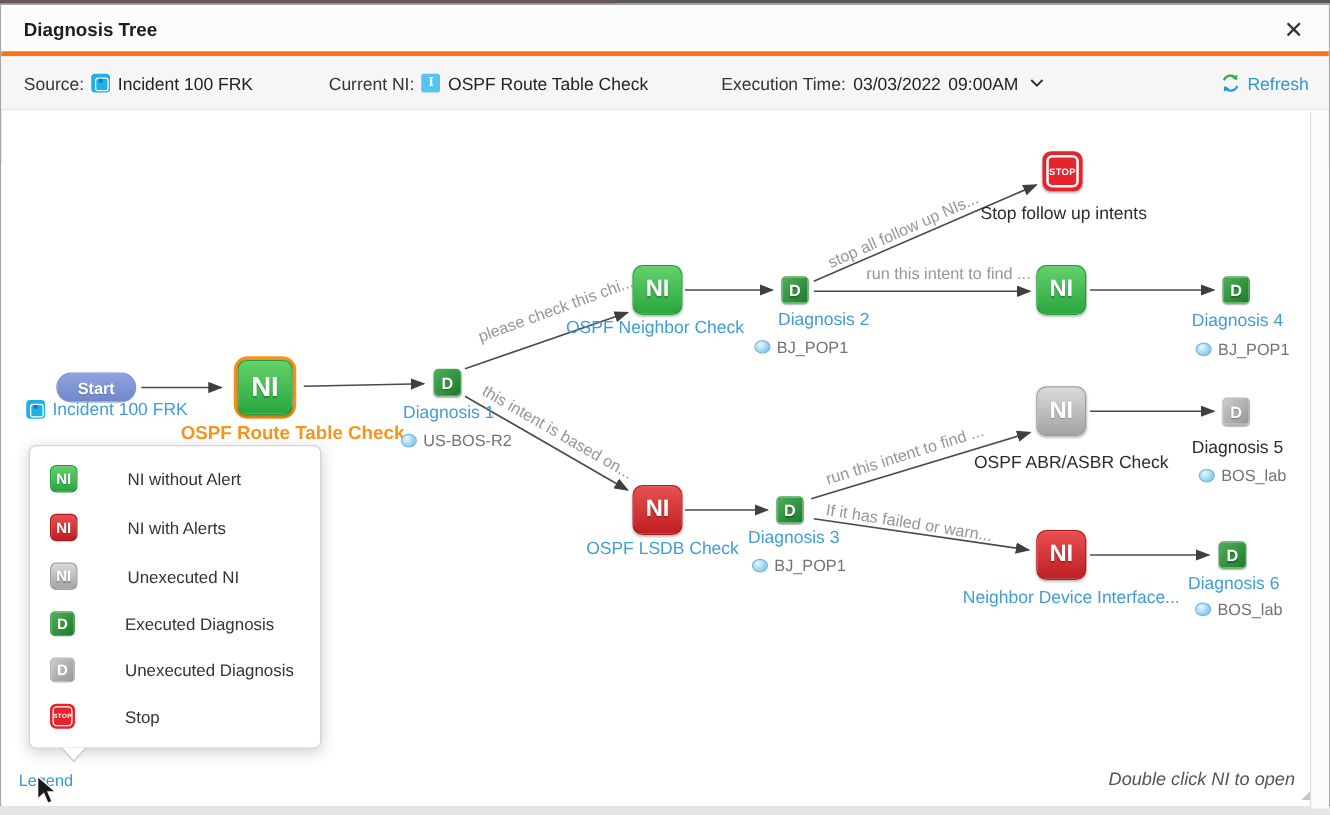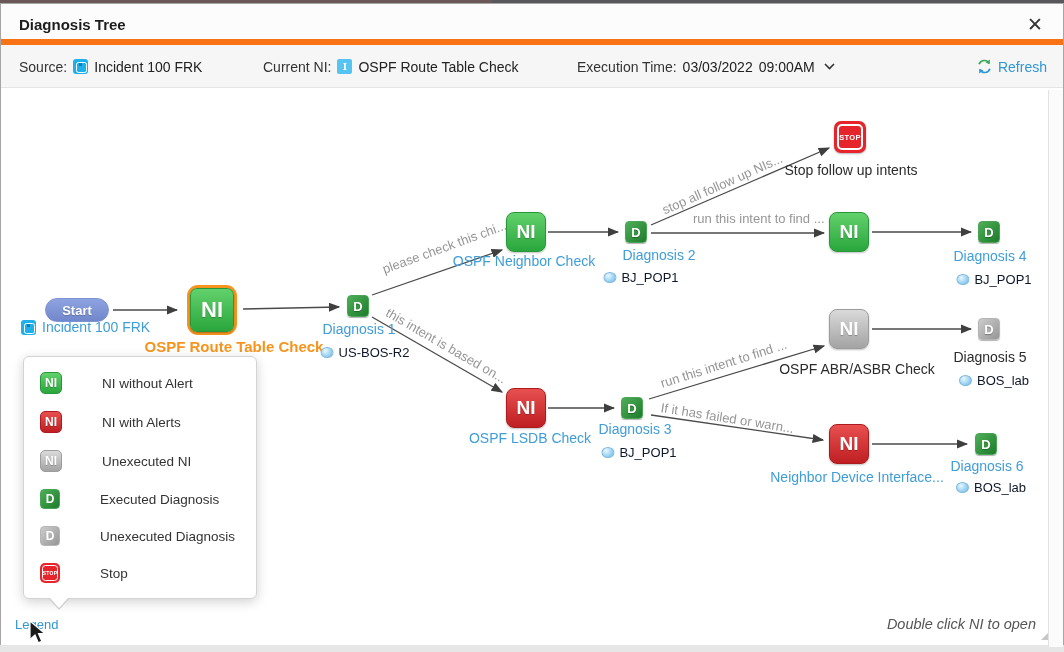--- a/index.html
+++ b/index.html
@@ -10,21 +10,21 @@
   
   .top-strip { position:absolute; left:0; top:0; width:1064px; height:3px; background:#58585a; }
   .top-strip .left-seg { position:absolute; left:0; top:0; width:492px; height:3px; background:#6b5757; }
   .bottom-strip { position:absolute; left:0; top:645px; width:1064px; height:7px; background:#e6e6e6; }
 
   .dialog { position:absolute; left:0; top:3px; width:1064px; height:642px;
             background:#fff; border:1px solid #a6a6a6; }
 
   
   .titlebar { position:absolute; left:0; top:0; width:100%; height:41px; background:#fcfcfc;
-              border-bottom:6px solid #f97316; }
+              border-bottom:4px solid #f97316; }
   .title { position:absolute; left:18px; top:12px; font-size:15px; font-weight:bold; color:#1d1d1d; }
   .close-btn { position:absolute; right:16px; top:9px; width:24px; height:24px; font-size:19px;
                color:#333; text-align:center; line-height:24px; cursor:pointer; font-weight:400; }
 
   
   .headerbar { position:absolute; left:0; top:41px; width:100%; height:43px; background:#f6f6f6;
                border-bottom:1px solid #e5e5e5; font-size:14px; color:#333; }
   .hitem { position:absolute; top:0; height:43px; display:flex; align-items:center; gap:6px; }
   .hlabel { color:#333; }
   .hvalue { color:#222; }
@@ -70,21 +70,21 @@
   .stop-inner { width:26px; height:26px; border:2px solid #fff; border-radius:5px; color:#fff;
                 font-weight:bold; font-size:7.5px; letter-spacing:.3px; display:flex; align-items:center;
                 justify-content:center; }
 
   .tlabel { position:absolute; transform:translateX(-50%); white-space:nowrap; font-size:14px; color:#3f9dd8; }
   .tlabel.dark { color:#2b2b2b; }
   .tlabel.orange { color:#f7941e; font-weight:bold; font-size:15px; }
   .src-row { position:absolute; display:flex; align-items:center; gap:6px; white-space:nowrap;
              font-size:14px; color:#3f9dd8; }
   .device { position:absolute; transform:translateX(-50%); display:flex; align-items:center; gap:5px;
-            white-space:nowrap; font-size:13px; color:#0f172a;text-align:center; }
+            white-space:nowrap; font-size:13px; color:#737373;text-align:center; }
   .sphere { width:13px; height:11px; border-radius:50%; flex:0 0 auto;
             background:radial-gradient(circle at 35% 30%, #eaf7ff, #9fd4f2 55%, #6cb7e4);
             border:1px solid #7db9dd; }
   .elabel { position:absolute; white-space:nowrap; font-size:13px; color:#969696;
             transform-origin:left center; }
 
   
   .legend-pop { position:absolute; left:22px; top:225px; width:234px; height:243px; background:#fff;
                 border:1px solid #d4d4d4; border-radius:6px; box-shadow:0 3px 12px rgba(0,0,0,.18);
                 display:flex; flex-direction:column; justify-content:space-between; padding:15px 16px; z-index:5; }

